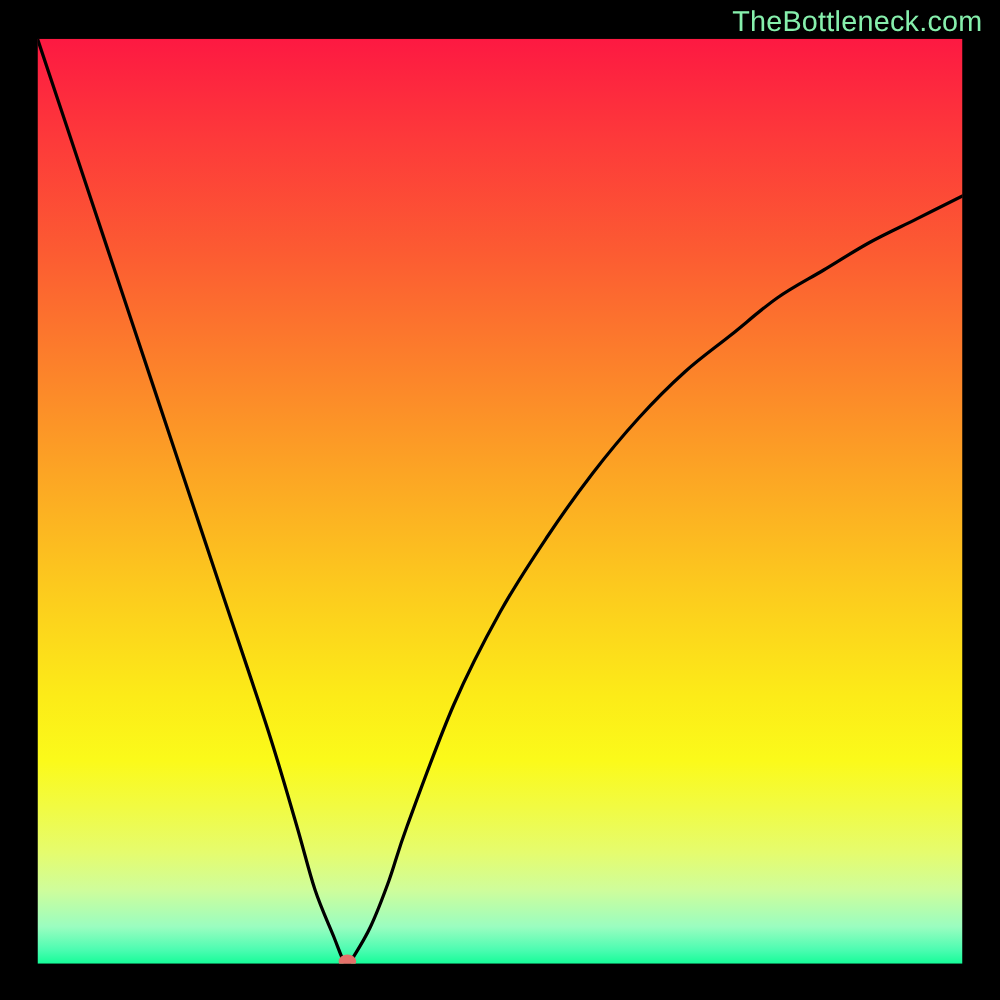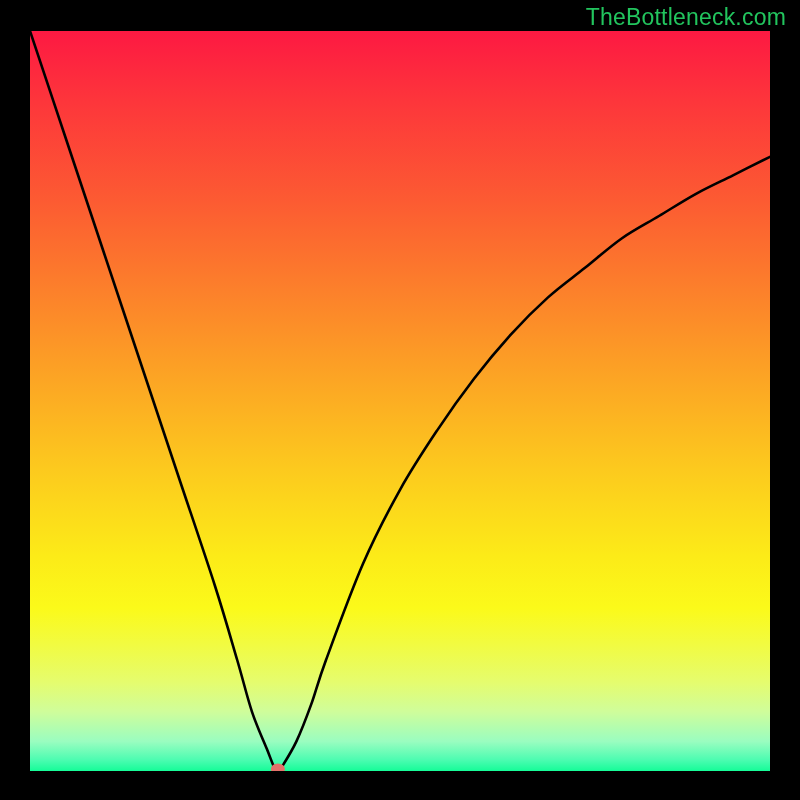--- a/index.html
+++ b/index.html
@@ -14,21 +14,21 @@
   .frame {
     position: relative;
     width: 800px;
     height: 800px;
     background: #000;
   }
   .watermark {
     position: absolute;
     top: 4px;
     right: 14px;
-    color: #22c55e;
+    color: #86efac;
     font-size: 23px;
     font-weight: 400;
     letter-spacing: 0.2px;
     z-index: 20;
   }
   .plotbox {
     position: absolute;
     left: 30px;
     top: 31px;
     width: 740px;

